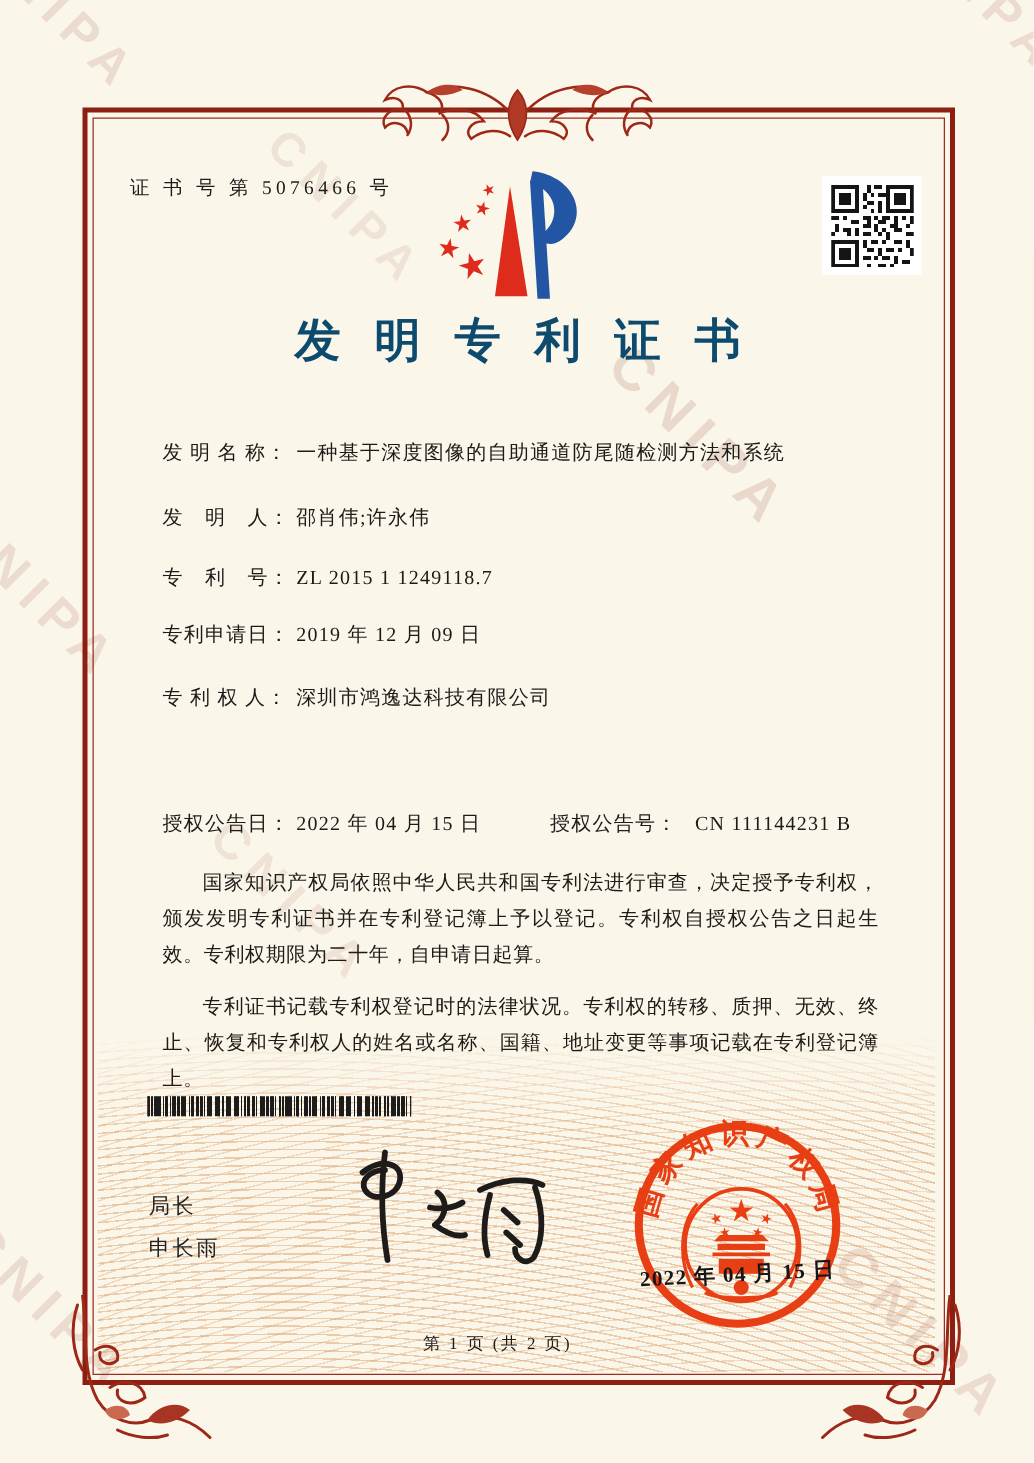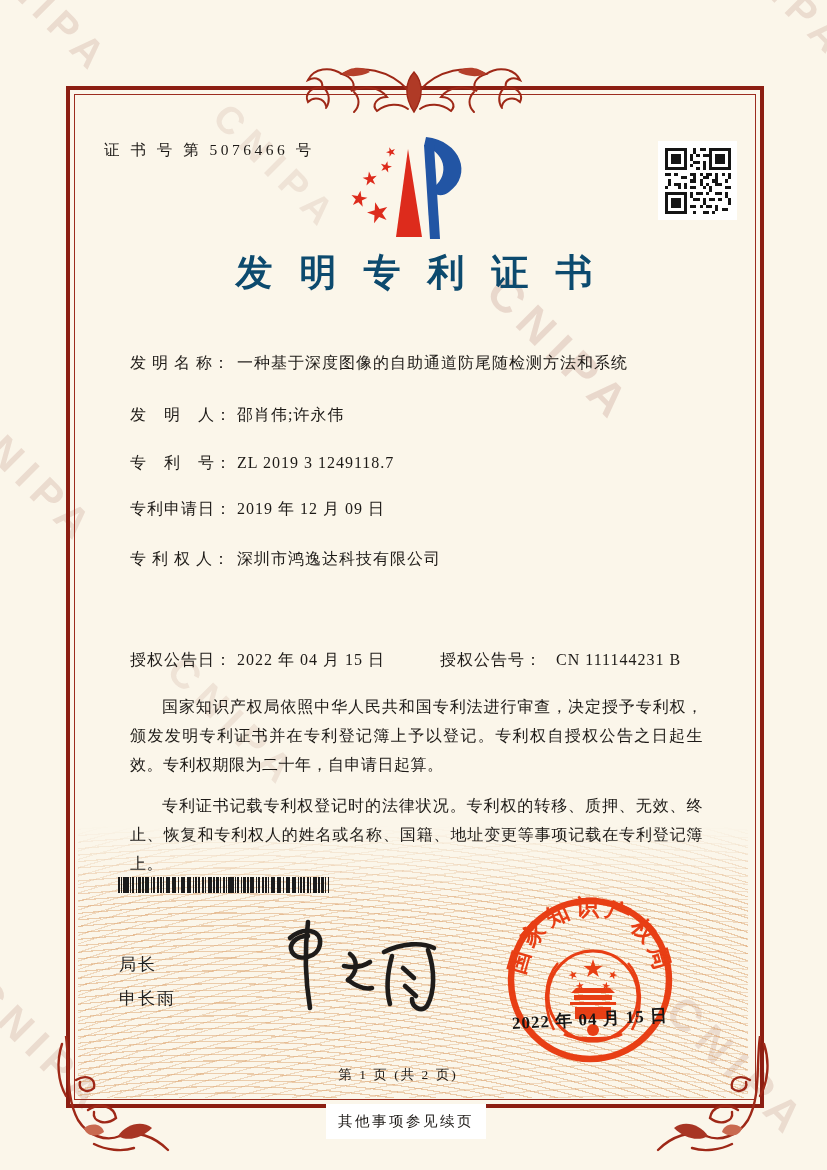--- a/index.html
+++ b/index.html
@@ -194,21 +194,21 @@
 
   <div class="title">发明专利证书</div>
 
   <div class="row" style="top:350px;">
     <span class="lab">发 明 名 称：</span><span class="val">一种基于深度图像的自助通道防尾随检测方法和系统</span>
   </div>
   <div class="row" style="top:402px;">
     <span class="lab">发　明　人：</span><span class="val">邵肖伟;许永伟</span>
   </div>
   <div class="row" style="top:450px;">
-    <span class="lab">专　利　号：</span><span class="val">ZL 2019 3 1249118.7</span>
+    <span class="lab">专　利　号：</span><span class="val">ZL 2015 1 1249118.7</span>
   </div>
   <div class="row" style="top:496px;">
     <span class="lab">专利申请日：</span><span class="val">2019 年 12 月 09 日</span>
   </div>
   <div class="row" style="top:546px;">
     <span class="lab">专 利 权 人：</span><span class="val">深圳市鸿逸达科技有限公司</span>
   </div>
   <div class="row" style="top:647px;">
     <span class="lab">授权公告日：</span><span class="val" style="width:180px;">2022 年 04 月 15 日</span>
     <span class="pair2">
@@ -268,15 +268,14 @@
       <path d="M52 138 C41 117 41 88 56 71 M130 138 C141 117 141 88 126 71" fill="none" stroke="#e8380d" stroke-width="2.6"></path>
       <circle cx="91" cy="138" r="6" fill="#e8380d"></circle>
       <path d="M62 142 C72 148 110 148 120 142" fill="none" stroke="#e8380d" stroke-width="3"></path>
     </g>
   </svg>
 
   <div class="seal-date">2022 年 04 月 15 日</div>
 
   <div class="page-num">第 1 页 (共 2 页)</div>
 
-  <div class="cont-box">其他事项参见续页</div>
 
 </div>
 
 </body></html>

